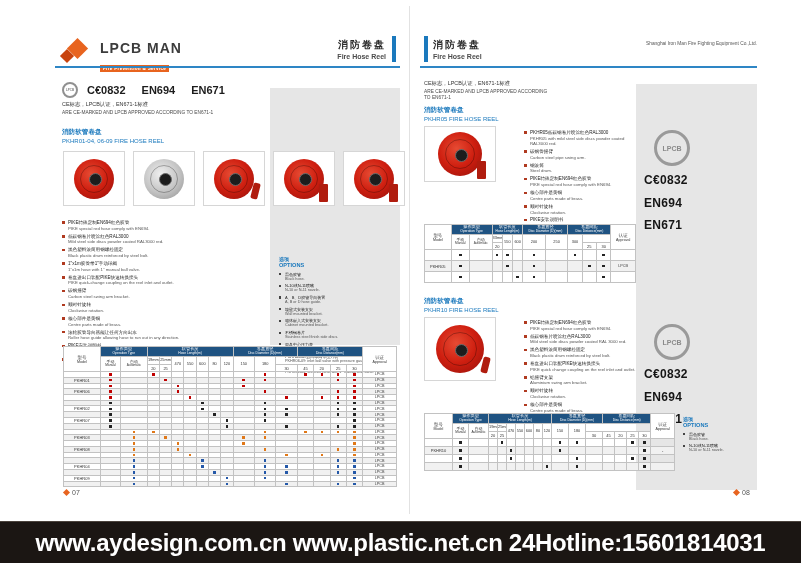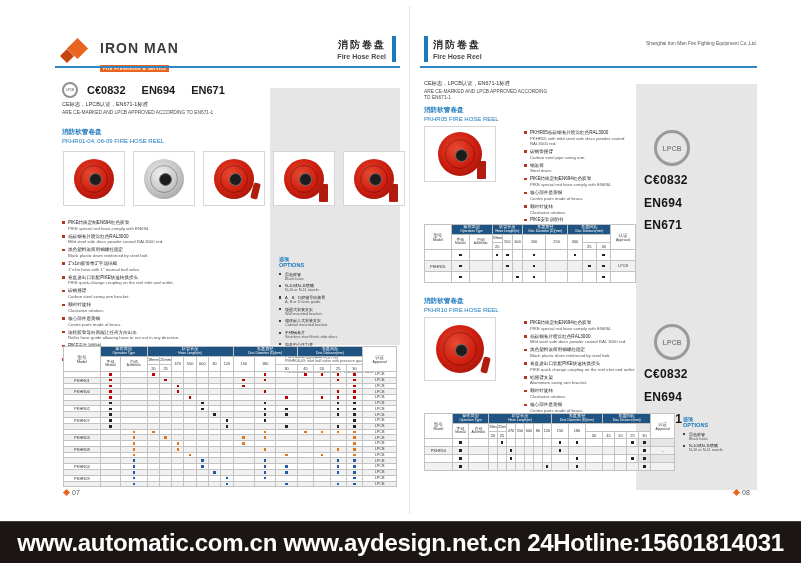--- a/index.html
+++ b/index.html
@@ -134,21 +134,21 @@
 </head>
 <body>
 
 <div class="canvas">
 
   <div class="abs" id="lp-logo">
     <div class="diamond d1"></div>
     <div class="diamond d2"></div>
   </div>
   <div class="abs" id="lp-brand">
-    <div class="brand-name">IRON MAN</div>
+    <div class="brand-name">LPCB MAN</div>
     <div class="brand-tagline">Fire Prevention &amp; Service</div>
   </div>
   <div class="abs pagetitle" id="lp-title">
     <div class="pt-cn">消防卷盘</div>
     <div class="pt-en">Fire Hose Reel</div>
   </div>
   <div class="abs" id="lp-titlebar"></div>
   <div class="abs rule" id="lp-rule"></div>
 
   <div class="abs gray-panel" id="lp-panel"></div>
@@ -1580,15 +1580,15 @@
         </div>
       </div>
   </div>
 
   <div class="abs pagefoot" id="rp-foot">
     <div class="mark"></div>
     <div class="pn">08</div>
   </div>
 
   <div class="abs" id="banner">
-    <span>www.automatic.com.cn www.aydesign.net.cn 24Hotline:15601814031</span>
+    <span>www.aydesign.com.cn www.plastic.net.cn 24Hotline:15601814031</span>
   </div>
 </div>
 
 </body></html>

